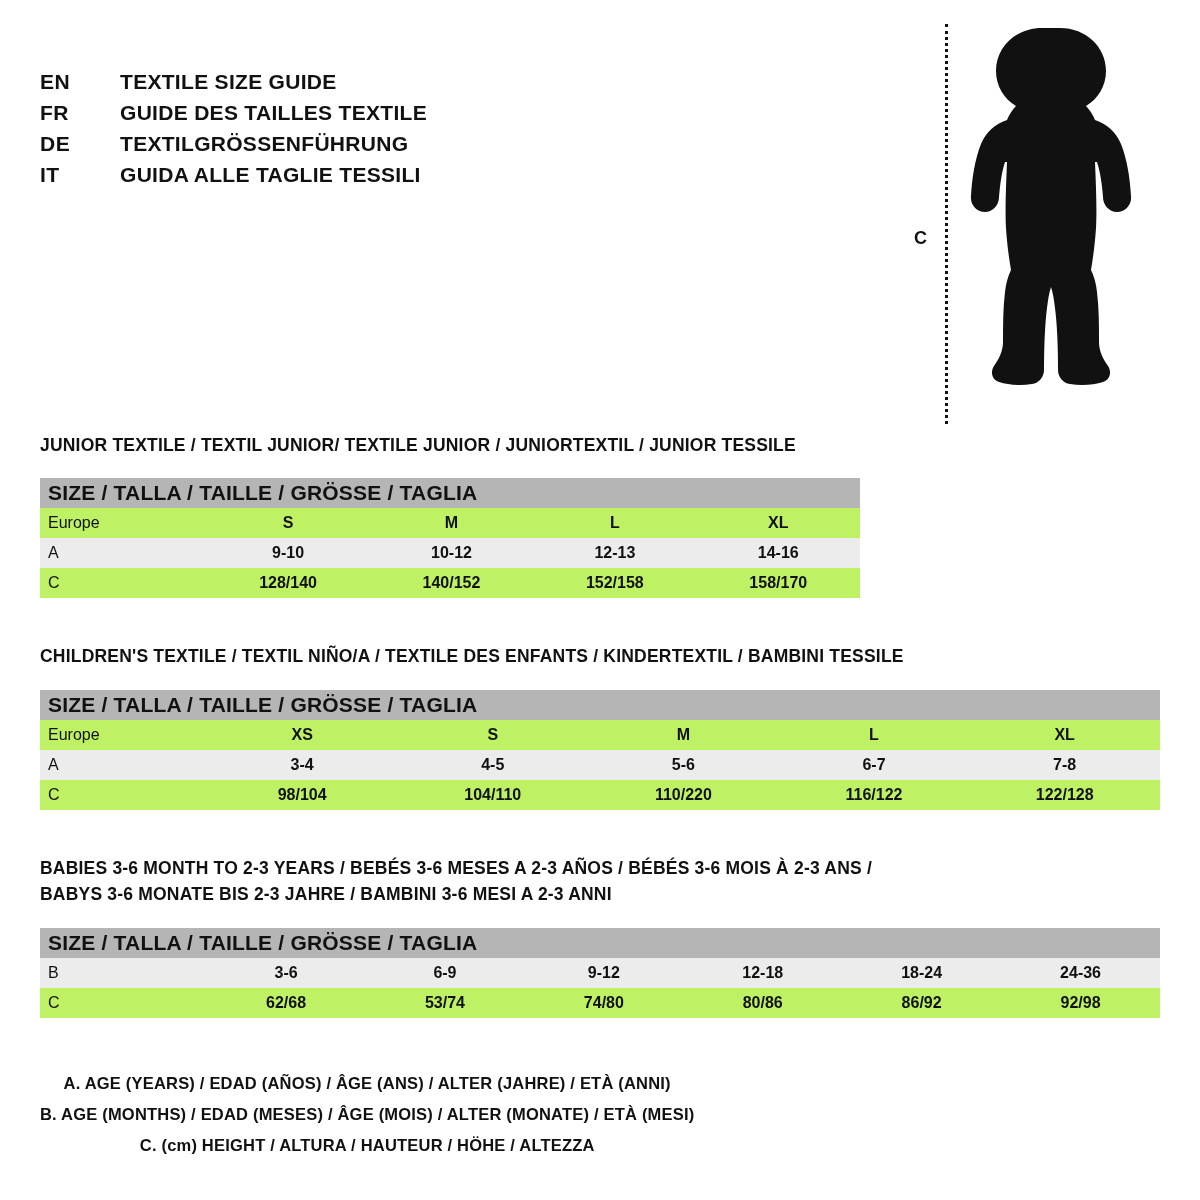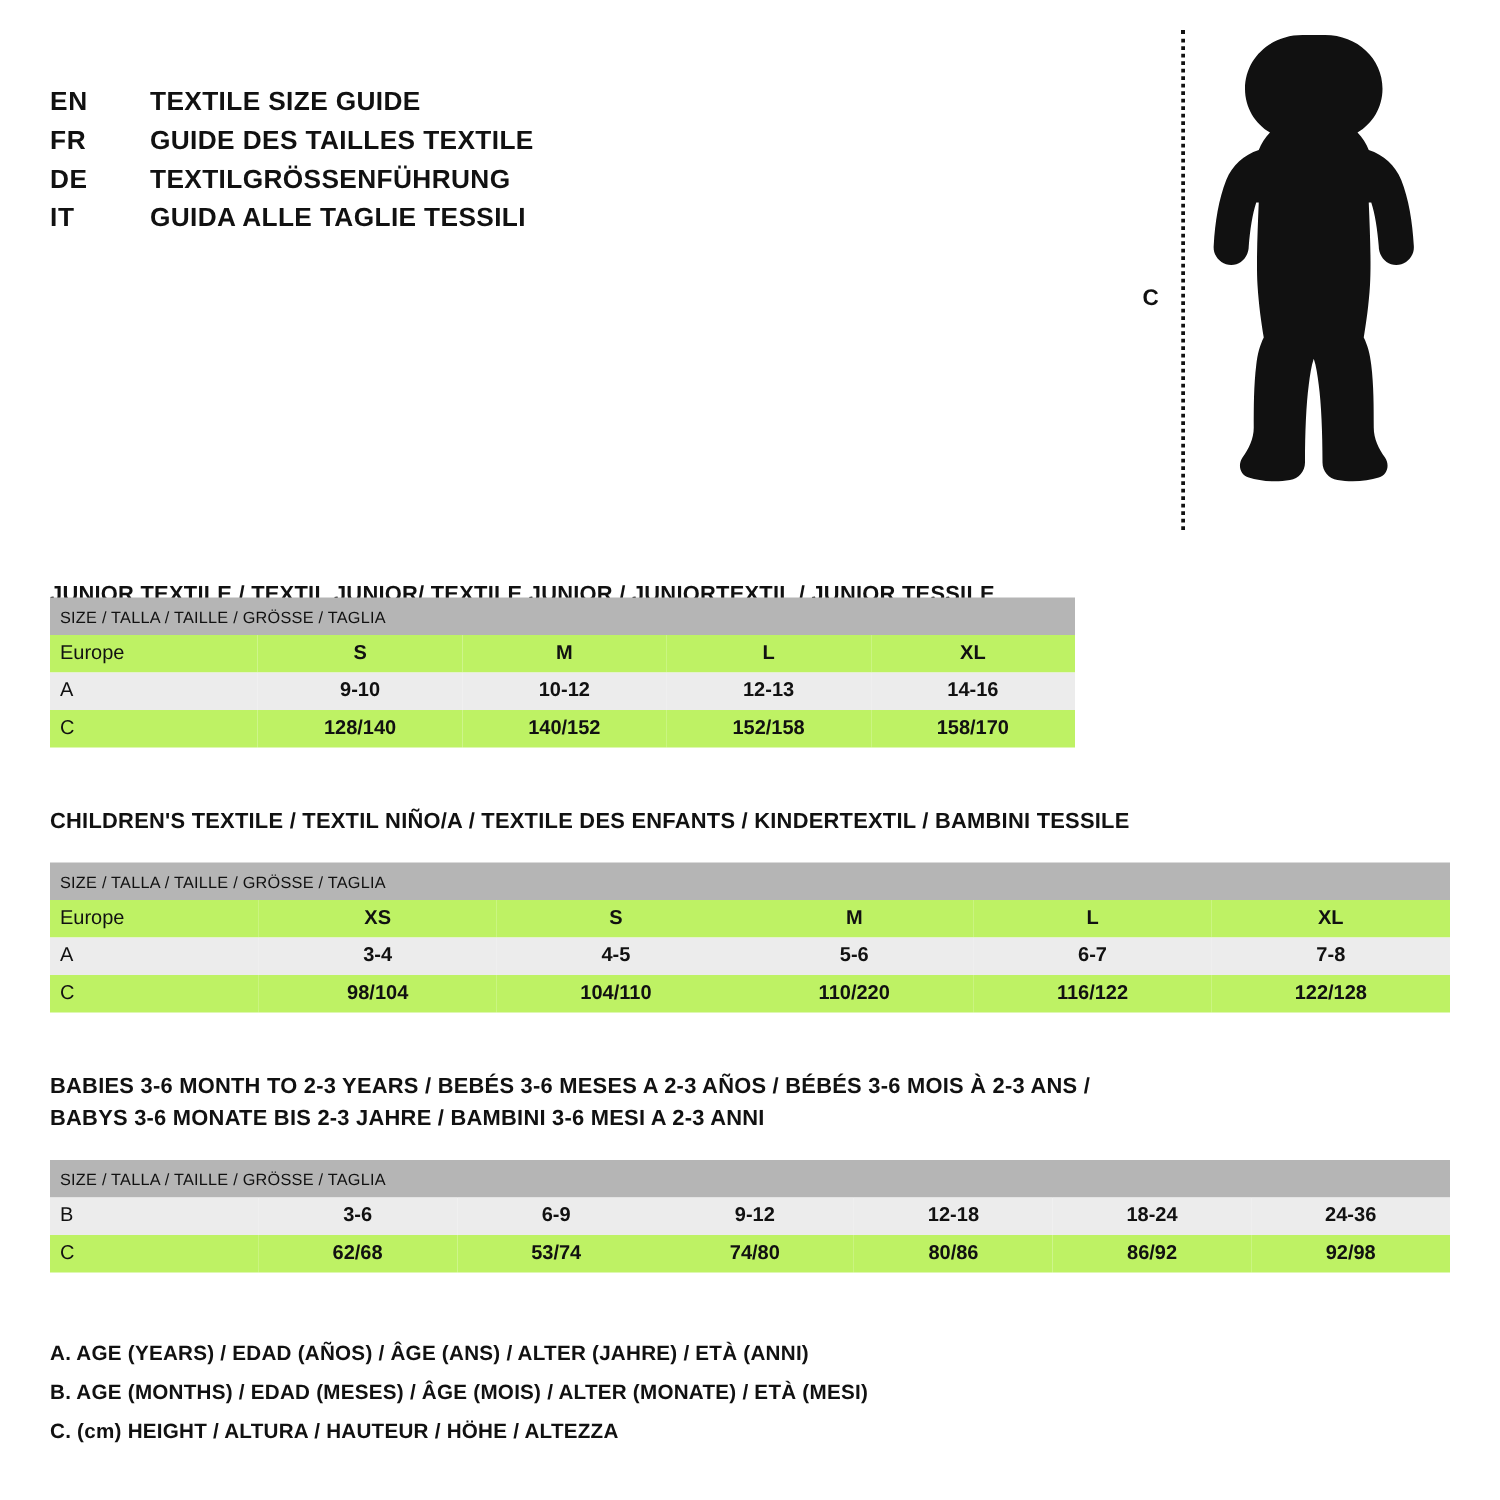--- a/index.html
+++ b/index.html
@@ -97,25 +97,25 @@
     font-size: 16px;
     color: #111;
   }
   table.size-table td {
     padding: 0;
     height: 30px;
     vertical-align: middle;
   }
   .band {
     background: #b5b5b5;
-    font-weight: normal;
+    font-weight: bold;
     letter-spacing: 0.2px;
     text-transform: uppercase;
     padding-left: 8px !important;
-    font-size: 13px;
+    font-size: 21px;
   }
   .row-light { background: #bef264; }
   .row-grey  { background: #ececec; }
   .lbl {
     padding-left: 8px !important;
     text-align: left;
   }
   .val {
     text-align: center;
   }
@@ -160,21 +160,21 @@
     <span class="measure-label">C</span>
     <div class="measure-line"></div>
     <svg class="silhouette" width="190" height="410" viewBox="0 0 190 410">
       <g fill="#111111">
 
         <path d="M92 8c-26 0-46 19-46 43 0 15 8 28 20 35 -4 4 -7 9 -9 14 -12 4 -21 12 -26 24 -6 15 -9 34 -10 52 -1 9 6 16 14 16 8 0 14-7 14-15 1-13 3-26 6-35l2 0c-1 24 -2 48 -1 66 1 16 3 30 5 42 -3 6 -5 13 -6 22 -2 16 -2 34 -2 50 0 9 -4 17 -9 24 -4 6 -2 14 5 16 9 3 22 4 33 2 7-1 12-7 12-14 0-24 1-47 3-62 1-8 2-15 4-21 2 6 3 13 4 21 2 15 3 38 3 62 0 7 5 13 12 14 11 2 24 1 33-2 7-2 9-10 5-16 -5-7 -9-15 -9-24 0-16 0-34 -2-50 -1-9 -3-16 -6-22 2-12 4-26 5-42 1-18 0-42 -1-66l2 0c3 9 5 22 6 35 0 8 6 15 14 15 8 0 15-7 14-16 -1-18 -4-37 -10-52 -5-12 -14-20 -26-24 -2-5 -5-10 -9-14 12-7 20-20 20-35 0-24 -20-43 -46-43z"></path>
       </g>
     </svg>
   </div>
 
-  <div class="section-title" style="top:432px;margin-top:30px;">JUNIOR TEXTILE / TEXTIL JUNIOR/ TEXTILE JUNIOR / JUNIORTEXTIL / JUNIOR TESSILE</div>
+  <div class="section-title" style="top:432px;">JUNIOR TEXTILE / TEXTIL JUNIOR/ TEXTILE JUNIOR / JUNIORTEXTIL / JUNIOR TESSILE</div>
 
   <table class="size-table" style="top:478px; left:40px; width:820px;">
     <tbody>
         <tr>
       <td class="band" colspan="5">SIZE / TALLA / TAILLE / GRÖSSE / TAGLIA</td>
     </tr>
     <tr class="row-light">
       <td class="lbl" style="width:160px;">Europe</td>
       <td class="val bold" style="width:165px;">S</td>
       <td class="val bold" style="width:165px;">M</td>
@@ -256,19 +256,19 @@
       <td class="val bold">62/68</td>
       <td class="val bold">53/74</td>
       <td class="val bold">74/80</td>
       <td class="val bold">80/86</td>
       <td class="val bold">86/92</td>
       <td class="val bold">92/98</td>
     </tr>
   </tbody>
     </table>
 
-  <div class="legend" style="top:1068px;">
+  <div class="legend" style="top:1068px;text-align:center;">
     <div>A. AGE (YEARS) / EDAD (AÑOS) / ÂGE (ANS) / ALTER (JAHRE) / ETÀ (ANNI)</div>
     <div>B. AGE (MONTHS) / EDAD (MESES) / ÂGE (MOIS) / ALTER (MONATE) / ETÀ (MESI)</div>
     <div>C. (cm) HEIGHT / ALTURA / HAUTEUR / HÖHE / ALTEZZA</div>
   </div>
 
 </div>
 
 </body></html>

